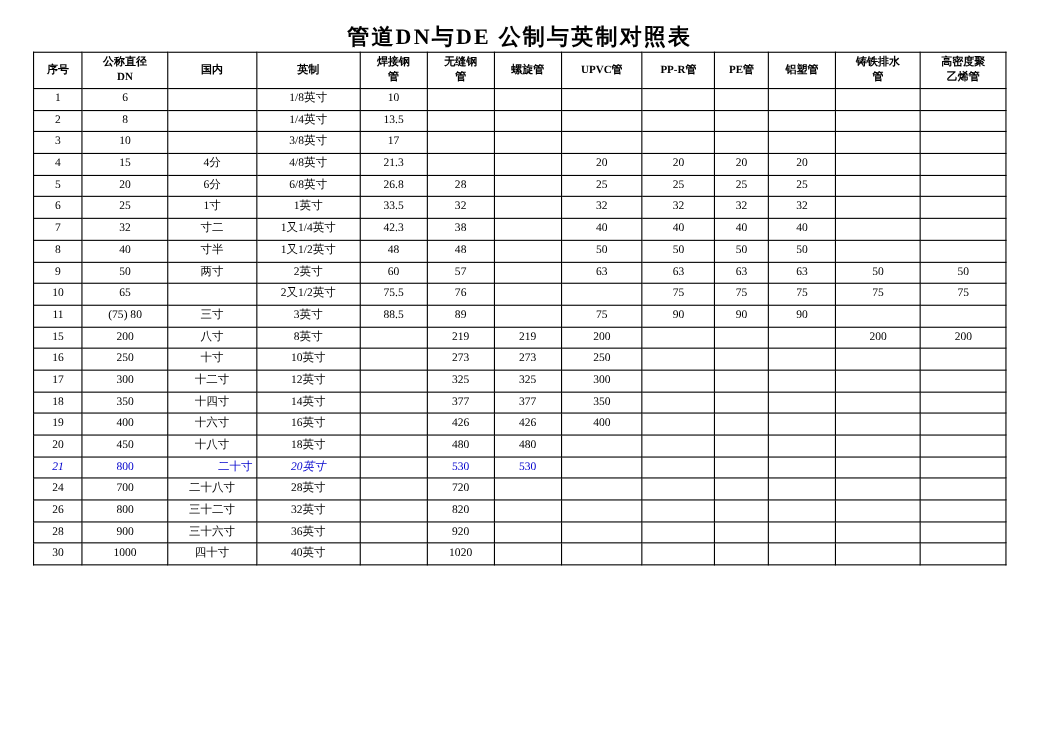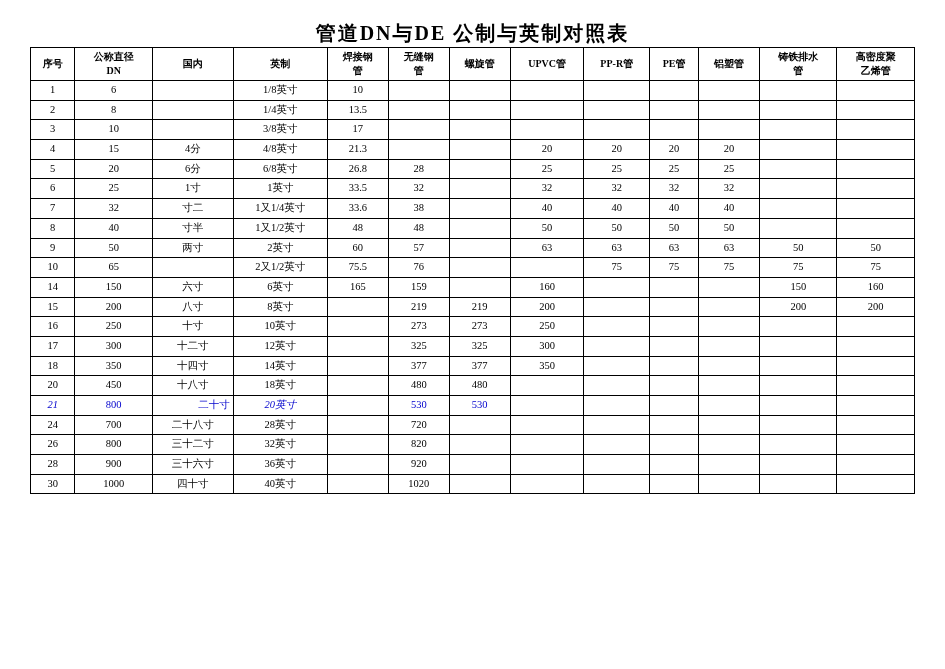--- a/index.html
+++ b/index.html
@@ -154,21 +154,21 @@
         <td>32</td>
         <td>32</td>
         <td></td>
         <td></td>
       </tr>
       <tr>
         <td>7</td>
         <td>32</td>
         <td>寸二</td>
         <td>1又1/4英寸</td>
-        <td>33.6</td>
+        <td>42.3</td>
         <td>38</td>
         <td></td>
         <td>40</td>
         <td>40</td>
         <td>40</td>
         <td>40</td>
         <td></td>
         <td></td>
       </tr>
       <tr>
@@ -210,33 +210,33 @@
         <td>76</td>
         <td></td>
         <td></td>
         <td>75</td>
         <td>75</td>
         <td>75</td>
         <td>75</td>
         <td>75</td>
       </tr>
       <tr>
-        <td>14</td>
-        <td>150</td>
-        <td>六寸</td>
-        <td>6英寸</td>
-        <td>165</td>
-        <td>159</td>
-        <td></td>
-        <td>160</td>
-        <td></td>
-        <td></td>
-        <td></td>
-        <td>150</td>
-        <td>160</td>
+        <td>11</td>
+        <td>(75) 80</td>
+        <td>三寸</td>
+        <td>3英寸</td>
+        <td>88.5</td>
+        <td>89</td>
+        <td></td>
+        <td>75</td>
+        <td>90</td>
+        <td>90</td>
+        <td>90</td>
+        <td></td>
+        <td></td>
       </tr>
       <tr>
         <td>15</td>
         <td>200</td>
         <td>八寸</td>
         <td>8英寸</td>
         <td></td>
         <td>219</td>
         <td>219</td>
         <td>200</td>
@@ -278,20 +278,35 @@
       </tr>
       <tr>
         <td>18</td>
         <td>350</td>
         <td>十四寸</td>
         <td>14英寸</td>
         <td></td>
         <td>377</td>
         <td>377</td>
         <td>350</td>
+        <td></td>
+        <td></td>
+        <td></td>
+        <td></td>
+        <td></td>
+      </tr>
+      <tr>
+        <td>19</td>
+        <td>400</td>
+        <td>十六寸</td>
+        <td>16英寸</td>
+        <td></td>
+        <td>426</td>
+        <td>426</td>
+        <td>400</td>
         <td></td>
         <td></td>
         <td></td>
         <td></td>
         <td></td>
       </tr>
       <tr>
         <td>20</td>
         <td>450</td>
         <td>十八寸</td>

